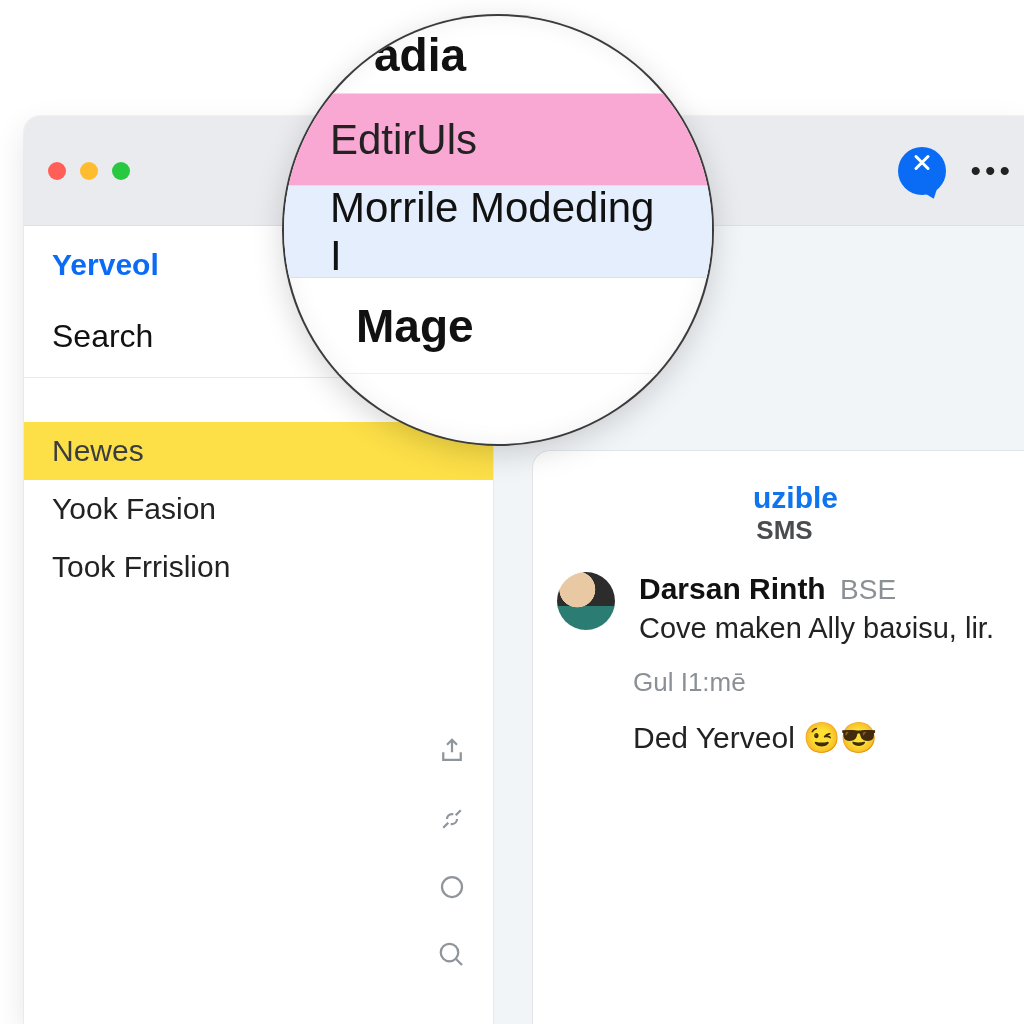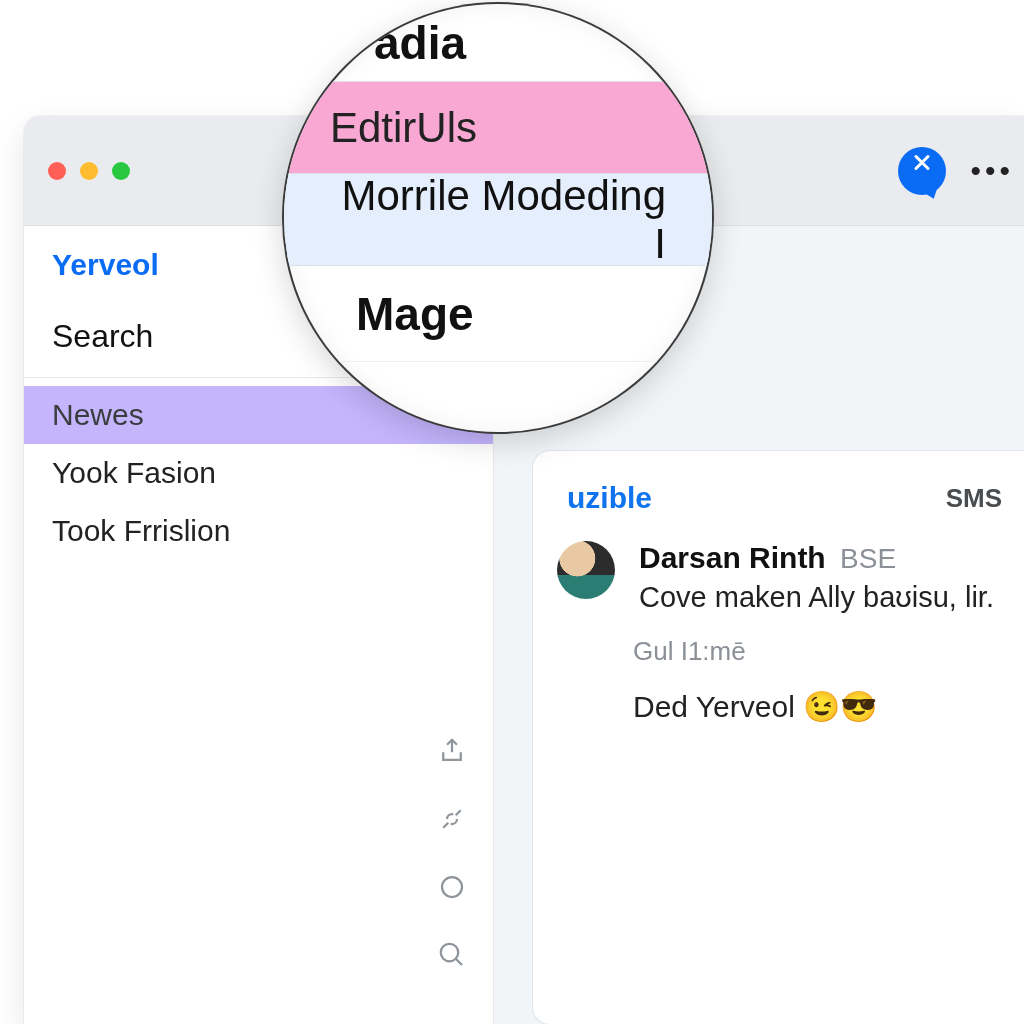--- a/index.html
+++ b/index.html
@@ -89,21 +89,21 @@
   .search-row {
     padding: 16px 28px 22px;
     font-size:32px; color:#111;
     border-bottom: 1px solid #e7e9ec;
   }
   .nav { padding-top: 8px; }
   .nav-item {
     font-size:30px; color:#222;
     padding: 12px 28px;
   }
-  .nav-item.selected { background:#c4b5fd; color:#3a3d40; }
+  .nav-item.selected { background:#fde047; color:#3a3d40;margin-top:36px; }
   .tool-col{
     margin-top:auto;
     display:flex; flex-direction:column; align-items:flex-end;
     gap: 34px;
     padding: 0 26px 50px 0;
     color:#8f959b;
   }
   .tool-col svg{ width:30px; height:30px; stroke:#8f959b; fill:none; stroke-width:1.8; }
 
   
@@ -114,20 +114,21 @@
     top: 224px;  
     background:#fff;
     border: 1px solid #e1e4e8;
     border-right: none;
     border-radius: 18px 0 0 18px;
     padding: 30px 0 300px 0;
   }
   .panel-top{
     display:flex; justify-content:space-between; align-items:center;
     padding: 0 0 16px 34px;
+    flex-direction: column;
   }
   .panel-link{ color:#1074ee; font-size:30px; font-weight:600;}
   .sms-badge{ color:#4a4d50; font-size:26px; font-weight:700; padding-right:22px;}
   .msg-block{ padding: 10px 10px 0 24px; }
   .msg-row{ display:flex; gap:24px;}
   .avatar{
     width:58px;height:58px;border-radius:50%;
     background: radial-gradient(circle at 35% 30%, #e9c9a4 0 32%, transparent 33%),
                 linear-gradient(180deg,#2c2c2c 0 58%, #2b7d74 58% 100%);
     flex-shrink:0;
@@ -135,30 +136,29 @@
   .msg-meta{font-size:30px;}
   .msg-name{font-weight:700;color:#111;}
   .msg-suffix{color:#8b9096; font-size:28px; font-weight:500; margin-left:6px;}
   .msg-body{color:#222;font-size:29px; margin-top:6px;}
   .msg-time{color:#8b9096;font-size:26px; margin:22px 0 0 76px;}
   .msg-second{color:#222;font-size:30px; margin:22px 0 0 76px;}
 
   
   .lens {
     position:absolute;
-    left: 284px; top: 4px;
+    left: 284px; top: 16px;
     width: 428px; height: 428px;
     border-radius: 50%;
     overflow: hidden;
     background:#ffffff;
     box-shadow:
       0 0 0 2px #3b3b3b,
       0 8px 32px rgba(0,0,0,.18),
       inset 0 0 24px rgba(0,0,0,.06);
-    text-align: right;
   }
   .lens-inner{ width:100%; height:100%; }
   .l-row{
     padding: 0 46px;
     font-size:42px; color:#111;
     display:flex; align-items:center; height:92px;
     border-bottom:1px solid #dde1e5;
   }
   .l-row.top     { height:78px; font-size:46px; font-weight:700; justify-content:flex-start; padding-left:90px;}
   .l-row.header  { background:#f9a8d4; color:#222;}

